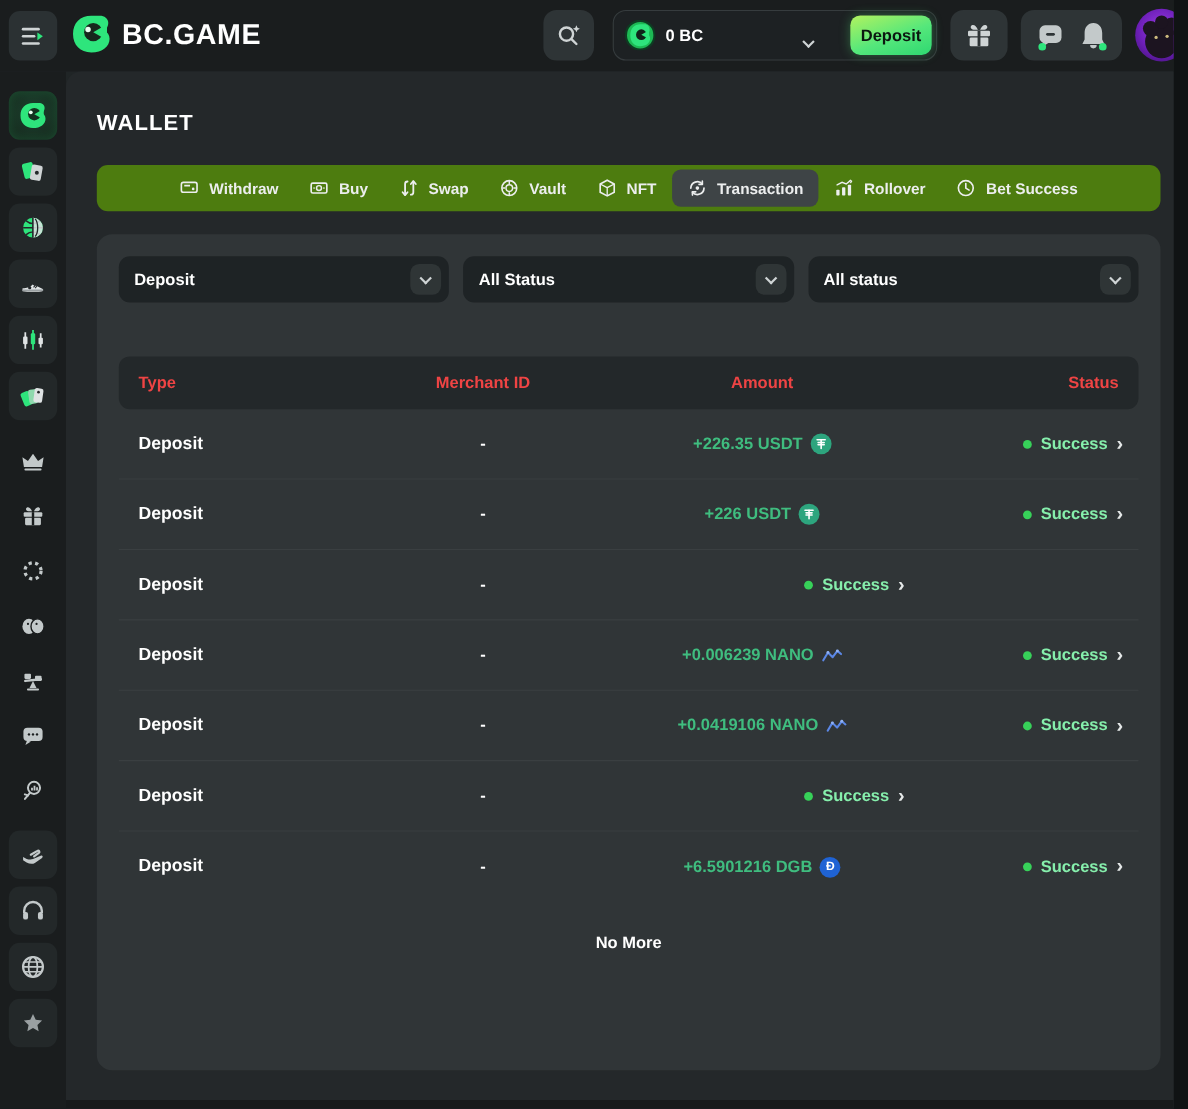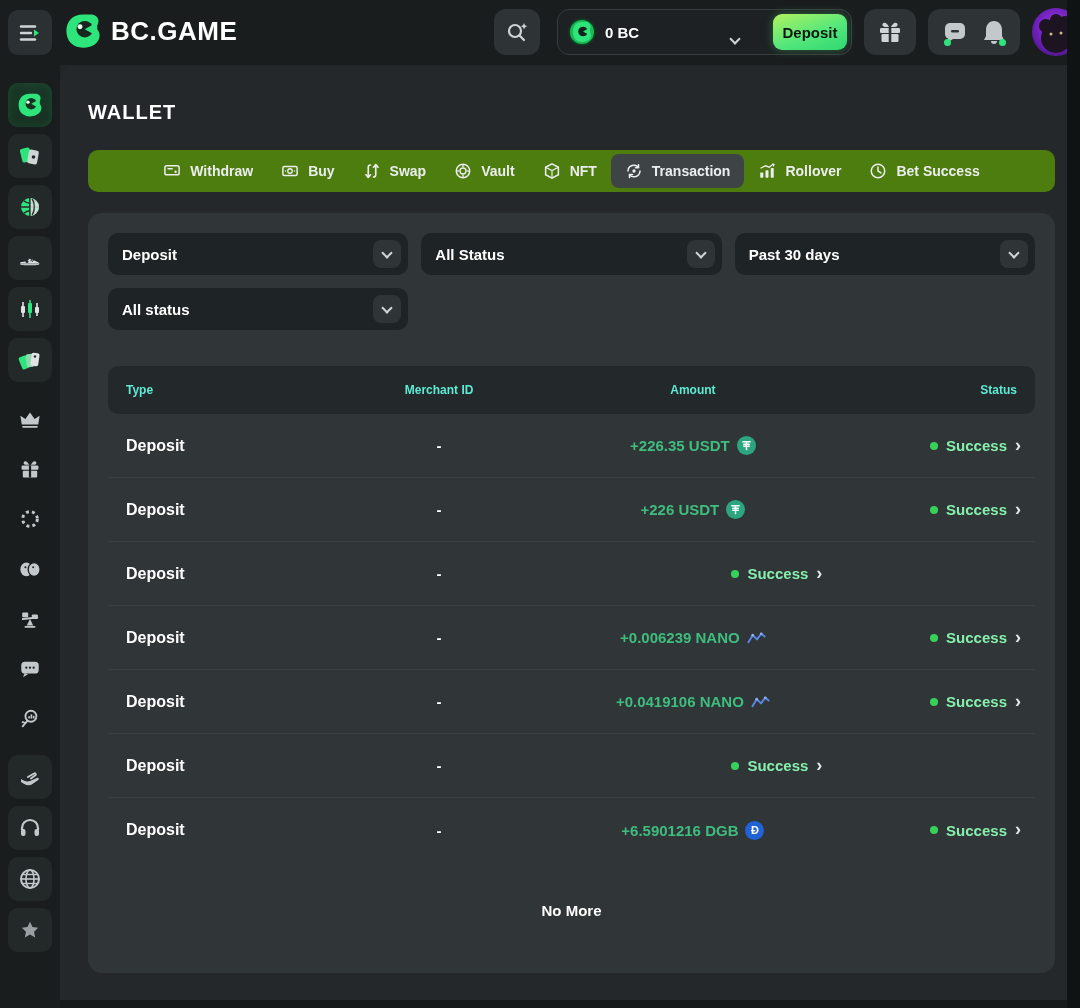--- a/index.html
+++ b/index.html
@@ -39,40 +39,40 @@
   .tab { display:flex; align-items:center; gap:9px; color:#eceeee; font-size:14px; font-weight:700; padding:8px 14px; border-radius:8px; cursor:pointer; white-space:nowrap; }
   .tab.active { background:#3e4446; }
 
   .panel { position:absolute; left:28px; right:12px; top:148px; bottom:35px; background:#303537; border-radius:14px; padding:20px; }
   .filter-grid { display:grid; grid-template-columns:repeat(3,1fr); gap:13px 13px; }
   .dropdown { position:relative; height:42px; background:#1e2325; border-radius:10px; display:flex; align-items:center; padding:0 14px; cursor:pointer; }
   .dropdown-label { color:#fff; font-size:15px; font-weight:700; }
   .dd-btn { position:absolute; right:7px; top:7px; width:28px; height:28px; background:#2f3536; border-radius:8px; display:flex; align-items:center; justify-content:center; }
   .dd-btn .chev { margin-top:-3px; }
 
-  .table-header { margin-top:36px; height:48px; background:#23282a; border-radius:10px; display:grid; grid-template-columns:1fr 1fr 1.3fr 0.9fr; align-items:center; color:#5eead4; font-size:12px; font-weight:700; }
+  .table-header { margin-top:36px; height:48px; background:#23282a; border-radius:10px; display:grid; grid-template-columns:1fr 1fr 1.3fr 0.9fr; align-items:center; color:#ef4444; font-size:15px; font-weight:700; }
   .table-body { }
   .trow { height:64px; display:grid; grid-template-columns:1fr 1fr 1.3fr 0.9fr; align-items:center; border-bottom:1px solid rgba(255,255,255,0.05); }
   .trow:last-child { border-bottom:none; }
   .cell-left { padding-left:18px; text-align:left; }
   .cell-center { text-align:center; }
   .cell-right { padding-right:14px; text-align:right; }
   .type-cell { color:#fff; font-size:16px; font-weight:800; }
   .merchant-cell { color:#fff; font-size:15px; font-weight:800; }
   .amount-cell { display:flex; align-items:center; justify-content:center; gap:7px; }
   .amount-text { color:#3fbd7f; font-size:15px; font-weight:800; }
   .coin-badge { width:19px; height:19px; border-radius:50%; display:inline-flex; align-items:center; justify-content:center; color:#fff; font-size:11px; font-weight:800; }
   .coin-usdt { background:#2da57e; }
   .coin-dgb { background:#1f63d4; }
   .coin-nano { background:transparent; }
   .status-cell { display:flex; align-items:center; justify-content:flex-end; gap:8px; cursor:pointer; }
   .status-dot { width:8px; height:8px; border-radius:50%; background:#37d159; }
   .status-text { color:#86efac; font-size:15px; font-weight:800; }
   .row-chevron { color:#e5e8e8; font-size:18px; font-weight:700; line-height:1; margin-top:-2px; }
-  .no-more { text-align:center; margin-top:40px; color:#fff; font-size:15px; font-weight:800; }
+  .no-more { text-align:center; margin-top:29px; color:#fff; font-size:15px; font-weight:800; }
   .bottom-strip { position:absolute; left:0; right:0; bottom:0; height:8px; background:#171a1b; }
 
   svg { display:block; }
 </style>
 </head>
 <body>
 
 <div class="app">
 
   <div class="topbar">
@@ -444,26 +444,20 @@
               <span class="chev"></span>
             </span>
         </div>
         <div class="dropdown">
           <span class="dropdown-label">All Status</span>
           <span class="dd-btn">
               <span class="chev"></span>
             </span>
         </div>
         <div class="dropdown">
-          <span class="dropdown-label">Past 30 days</span>
-          <span class="dd-btn">
-              <span class="chev"></span>
-            </span>
-        </div>
-        <div class="dropdown">
           <span class="dropdown-label">All status</span>
           <span class="dd-btn">
               <span class="chev"></span>
             </span>
         </div>
         <div></div>
           <div></div>
       </div>
 
       <div class="table-header">

